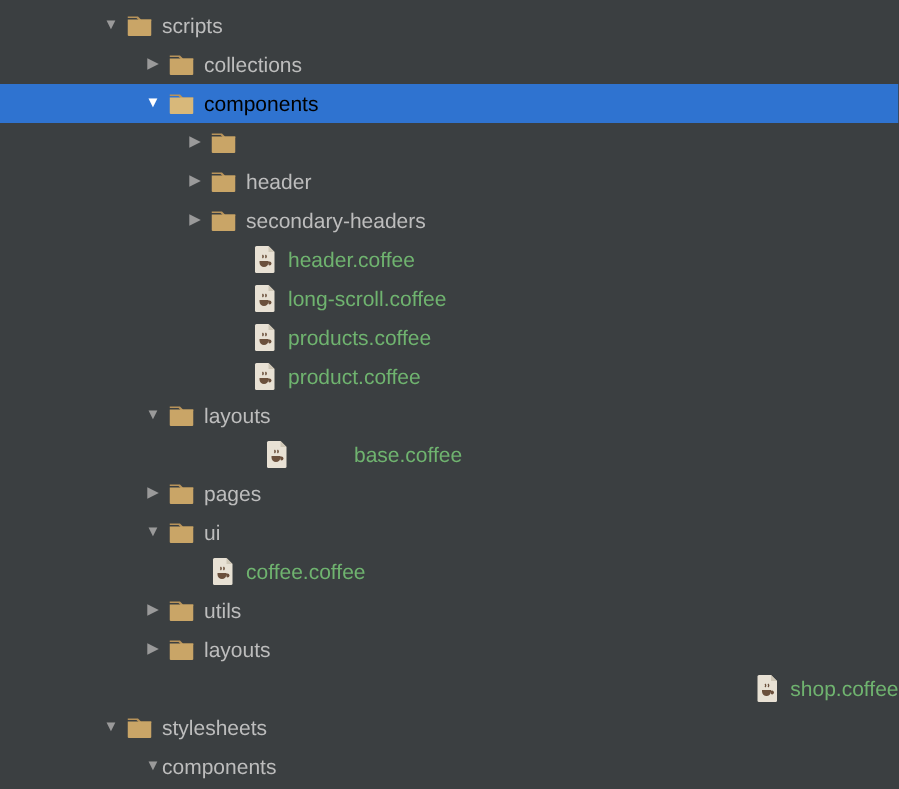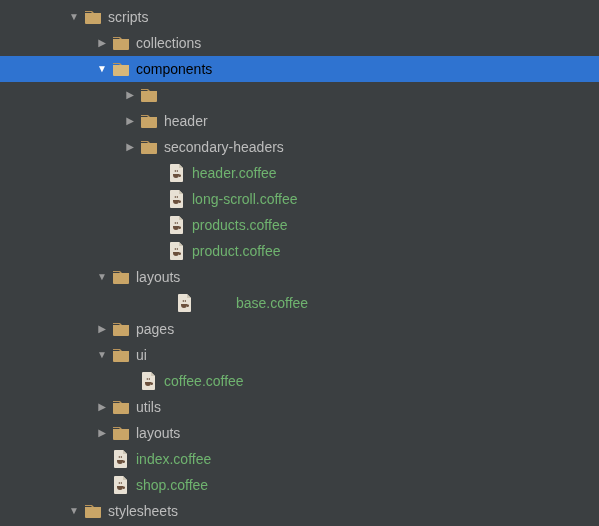--- a/index.html
+++ b/index.html
@@ -235,33 +235,21 @@
     <div class="row" style="padding-left: 96px;">
       <span class="arrow ">▶</span>
       <span class="icon folder">
         <svg viewBox="0 0 16 14">
   <path class="fol-tab" d="M0 2 h6 l2 2 h8 v-1 h-7 l-2 -2 h-7 z"></path>
   <path class="fol-body" d="M0 3 h16 v10 a1 1 0 0 1 -1 1 h-14 a1 1 0 0 1 -1 -1 z"></path>
 </svg>
       </span>
       <span class="label">layouts</span>
     </div>
-    <div class="row" style="padding-left: 96px;">
-      <span class="arrow none">▶</span>
-      <span class="icon file">
-        <svg viewBox="0 0 16 18">
-  <path class="page" d="M2 0 h8 l4 4 v13 a1 1 0 0 1 -1 1 h-11 a1 1 0 0 1 -1 -1 v-16 a1 1 0 0 1 1 -1 z"></path>
-  <path class="fold" d="M10 0 v4 h4 z"></path>
-  <path class="cup" d="M4 10 h6 v1 a3 3 0 0 1 -6 0 z M10 10.5 a1.3 1.3 0 1 1 0 2.2"></path>
-  <path class="cup" d="M6 6 q1 1 0 2 M8 6 q1 1 0 2" stroke="#6b503c" stroke-width="0.8" fill="none"></path>
-</svg>
-      </span>
-      <span class="label file-green">index.coffee</span>
-    </div>
-    <div class="row" style="padding-left: 96px;">
+    <div class="row" style="padding-left: 96px; justify-content: flex-end;">
       <span class="arrow none">▶</span>
       <span class="icon file">
         <svg viewBox="0 0 16 18">
   <path class="page" d="M2 0 h8 l4 4 v13 a1 1 0 0 1 -1 1 h-11 a1 1 0 0 1 -1 -1 v-16 a1 1 0 0 1 1 -1 z"></path>
   <path class="fold" d="M10 0 v4 h4 z"></path>
   <path class="cup" d="M4 10 h6 v1 a3 3 0 0 1 -6 0 z M10 10.5 a1.3 1.3 0 1 1 0 2.2"></path>
   <path class="cup" d="M6 6 q1 1 0 2 M8 6 q1 1 0 2" stroke="#6b503c" stroke-width="0.8" fill="none"></path>
 </svg>
       </span>
       <span class="label file-green">shop.coffee</span>

